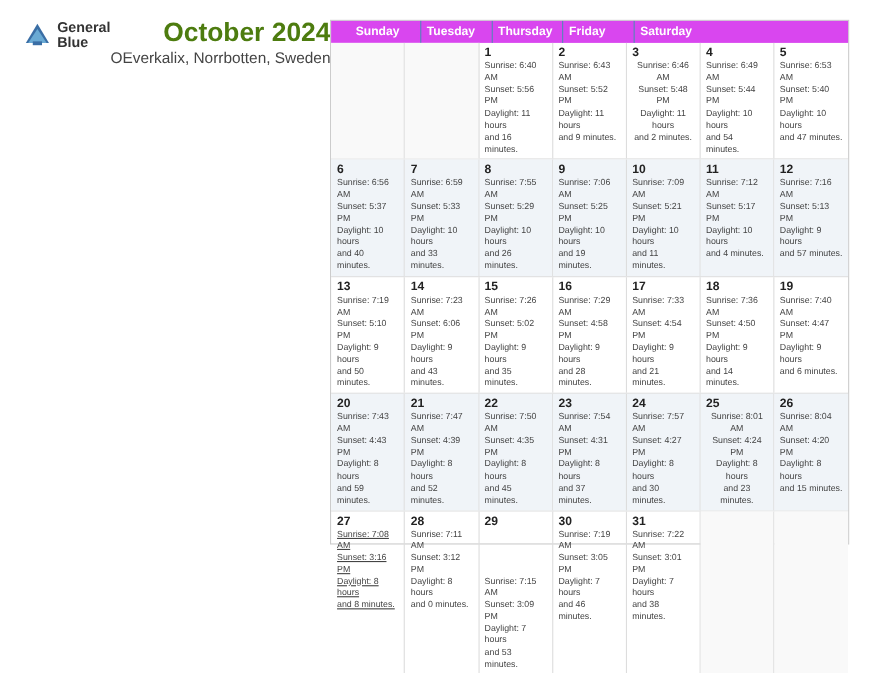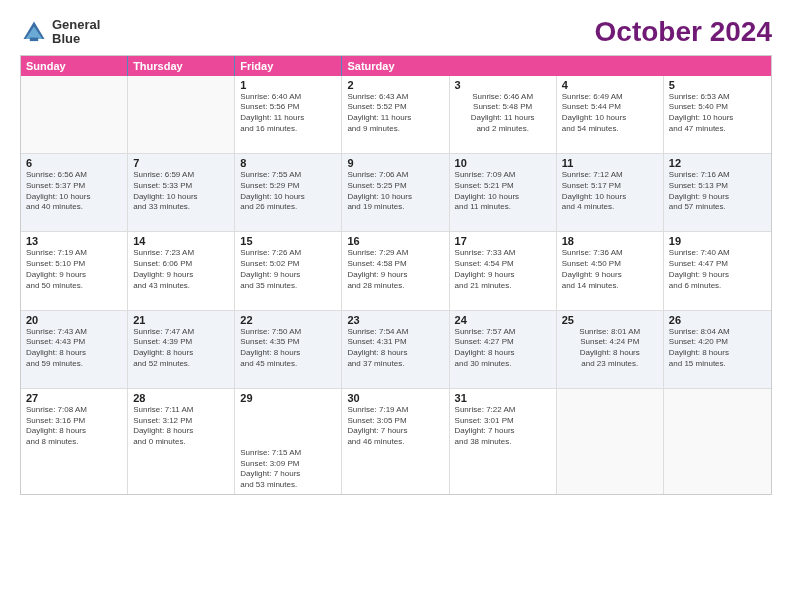--- a/index.html
+++ b/index.html
@@ -8,21 +8,21 @@
       background: #fff;
       width: 792px;
       height: 612px;
       overflow: hidden;
     }
     .page {
       width: 792px;
       height: 505px;
       padding: 18px 20px 10px 20px;
       display: flex;
-      flex-direction: column;
+      flex-direction: row;
     }
     .header {
       display: flex;
       justify-content: space-between;
       align-items: flex-start;
       margin-bottom: 8px;
     }
     .logo {
       display: flex;
       align-items: center;
@@ -38,41 +38,42 @@
     }
     .logo-text span:first-child { color: #333; }
     .logo-icon {
       width: 28px;
       height: 28px;
     }
     .title-block {
       text-align: right;
     }
     .title-block h1 {
-      font-size: 28px;
+      font-size: 24px;
       font-weight: bold;
-      color: #701a75;
+      color: #4d7c0f;
       line-height: 1;
     }
     .title-block h2 {
       font-size: 14px;
       color: #444;
       font-weight: normal;
       margin-top: 2px;
     }
     .calendar {
       flex: 1;
       display: flex;
       flex-direction: column;
       border: 1px solid #ccc;
     }
     .cal-header {
       display: grid;
       grid-template-columns: repeat(7, 1fr);
-      background: #ec4899;
+      background: #d946ef;
+      padding-left: 17px;
     }
     .cal-header-cell {
       color: #fff;
       font-size: 11px;
       font-weight: bold;
       padding: 4px 5px;
       border-right: 1px solid #5585b8;
       text-align: left;
     }
     .cal-header-cell:last-child { border-right: none; }
@@ -123,26 +124,28 @@
         <polygon points="20,12 32,30 8,30" fill="#6aaad4"></polygon>
         <rect x="14" y="28" width="12" height="5" fill="#3a6ea5"></rect>
       </svg>
       <div class="logo-text">
         <span>General</span>
         <span>Blue</span>
       </div>
     </div>
     <div class="title-block">
       <h1>October 2024</h1>
+      <h2>OEverkalix, Norrbotten, Sweden</h2>
     </div>
   </div>
 
   <div class="calendar">
     <div class="cal-header">
       <div class="cal-header-cell">Sunday</div>
+      <div class="cal-header-cell">Tuesday</div>
       <div class="cal-header-cell">Thursday</div>
       <div class="cal-header-cell">Friday</div>
       <div class="cal-header-cell">Saturday</div>
     </div>
     <div class="cal-body" id="cal-body">
     <div class="cal-row">
           <div class="cal-cell empty"></div>
           <div class="cal-cell empty"></div>
           <div class="cal-cell">
             <span class="day-num">1</span>
@@ -329,21 +332,21 @@
             <span class="day-num">26</span>
             <div class="cell-text" style="white-space: pre-line;">Sunrise: 8:04 AM
 Sunset: 4:20 PM
 Daylight: 8 hours
 and 15 minutes.</div>
           </div>
         </div>
         <div class="cal-row">
           <div class="cal-cell">
             <span class="day-num">27</span>
-            <div class="cell-text" style="white-space: pre-line;">Sunrise: 7:08 AM
+            <div class="cell-text" style="white-space: pre-line; text-decoration: underline;">Sunrise: 7:08 AM
 Sunset: 3:16 PM
 Daylight: 8 hours
 and 8 minutes.</div>
           </div>
           <div class="cal-cell">
             <span class="day-num">28</span>
             <div class="cell-text" style="white-space: pre-line;">Sunrise: 7:11 AM
 Sunset: 3:12 PM
 Daylight: 8 hours
 and 0 minutes.</div>

